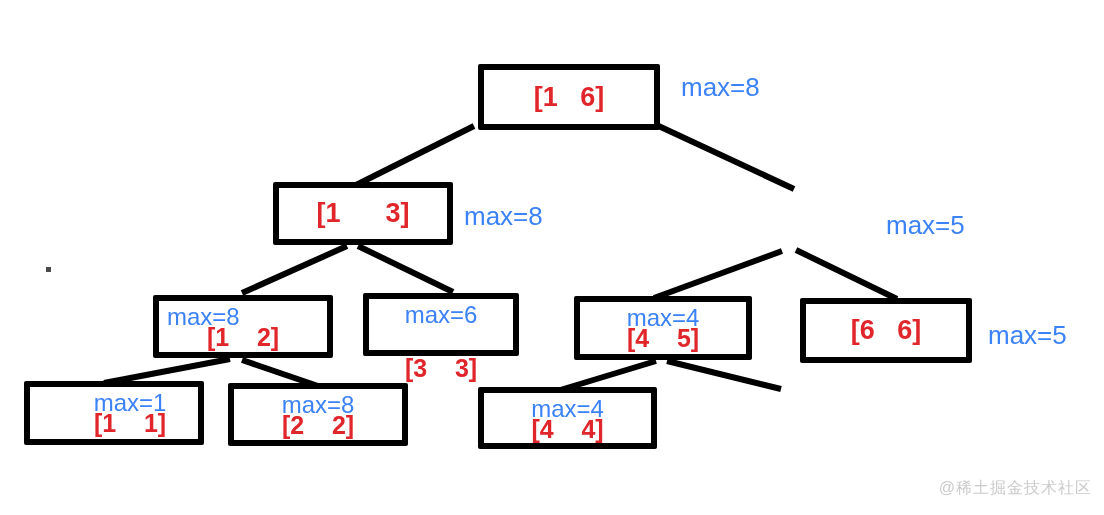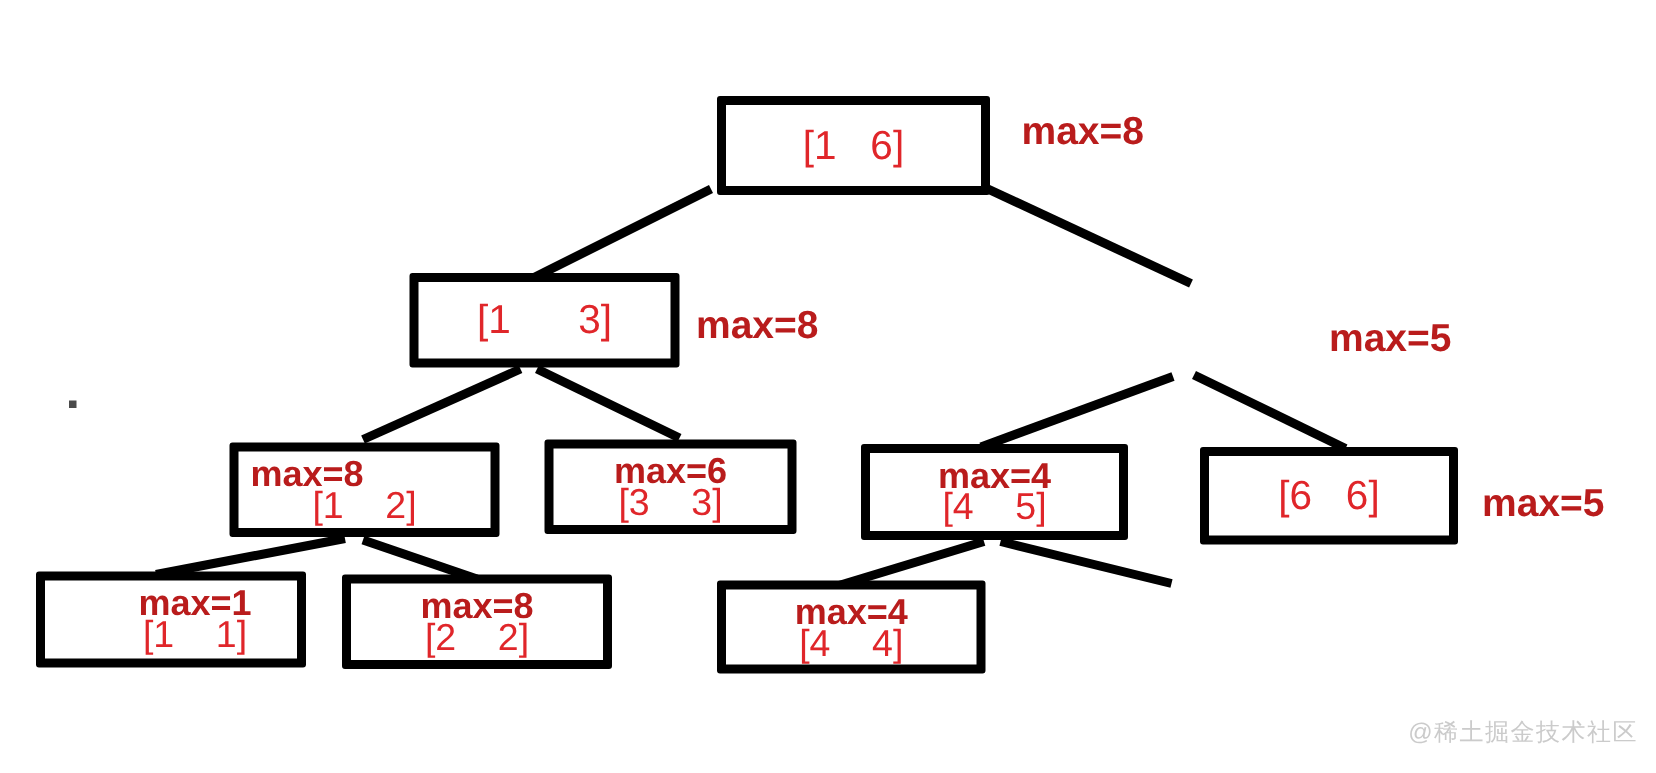--- a/index.html
+++ b/index.html
@@ -28,44 +28,44 @@
     background: #ffffff;
     display: flex;
     flex-direction: column;
     align-items: center;
     border-radius: 2px;
   }
   .node.outside { justify-content: center; }
   .node.inside  { justify-content: flex-start; padding-top: 4px; }
   .range {
     color: #e0262a;
-    font-weight: normal;
+    font-weight: bold;
     white-space: pre;
   }
   .maxlab {
-    color: #b91c1c;
-    font-weight: bold;
+    color: #3b82f6;
+    font-weight: normal;
     white-space: pre;
   }
   .range.big { font-size: 27px; }
   .maxlab.outer {
     position: absolute;
     font-size: 26px;
     line-height: 26px;
   }
   .maxlab.inner { font-size: 24px; line-height: 24px; }
   .range.inner  { font-size: 25px; line-height: 25px; margin-top: -4px; }
   .maxlab.shift-left { align-self: flex-start; margin-left: 8px; }
 
   
   #n-root { left: 478px; top: 64px;  width: 182px; height: 66px; }
   #n-13   { left: 273px; top: 182px; width: 180px; height: 63px; }
   #n-46   { left: 700px; top: 185px; width: 180px; height: 67px; }
   #n-12   { left: 153px; top: 295px; width: 180px; height: 63px; }
-  #n-33   { left: 363px; top: 293px; width: 168px; height: 63px; }
+  #n-33   { left: 363px; top: 293px; width: 156px; height: 63px; gap: 33px; }
   #n-45   { left: 574px; top: 296px; width: 178px; height: 64px; }
   #n-66   { left: 800px; top: 298px; width: 172px; height: 65px; }
   #n-11   { left: 24px;  top: 381px; width: 180px; height: 64px; padding-left: 32px; }
   #n-22   { left: 228px; top: 383px; width: 180px; height: 63px; }
   #n-44   { left: 478px; top: 387px; width: 179px; height: 62px; }
   #n-55   { left: 693px; top: 387px; width: 179px; height: 62px; }
 
   
   #l-root { left: 681px; top: 74px;  }
   #l-13   { left: 464px; top: 203px; }

